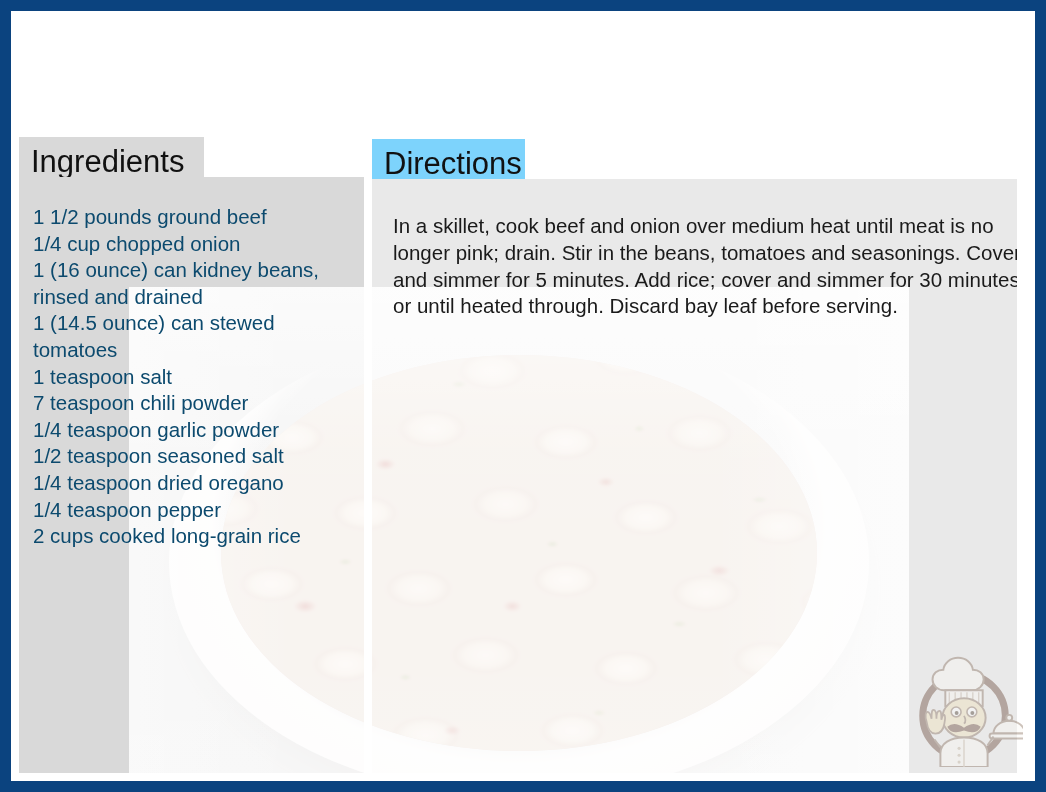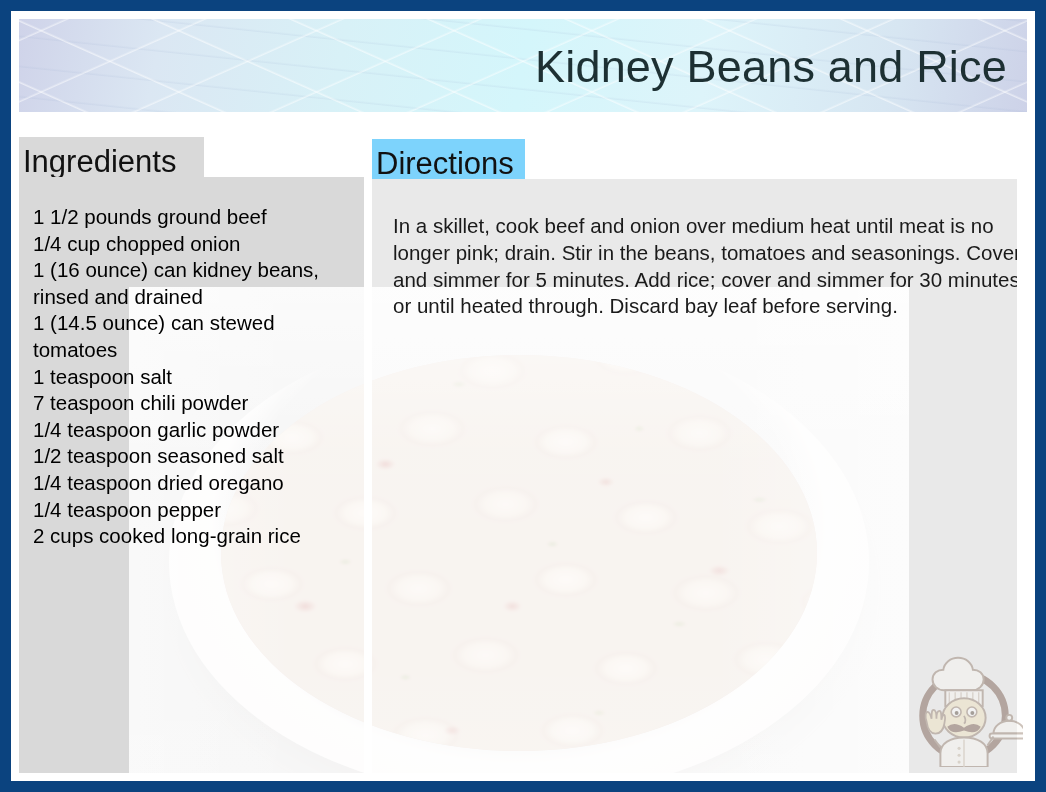--- a/index.html
+++ b/index.html
@@ -87,21 +87,21 @@
     letter-spacing: 0.2px;
   }
 
   
   .tab {
     position: absolute;
     background: #d9d9d9;
     color: #111111;
     font-size: 31px;
     line-height: 1;
-    padding: 9px 18px 10px 4px;
+    padding: 9px 18px 10px 12px;
     white-space: nowrap;
   }
   .tab-ingredients {
     left: 8px;
     top: 126px;
     width: 185px;
     box-sizing: border-box;
   }
   .tab-directions {
     left: 361px;
@@ -135,21 +135,21 @@
   .ingredients-list {
     position: absolute;
     left: 14px;
     top: 27px;
     width: 330px;
     margin: 0;
     padding: 0;
     list-style: none;
     font-size: 20.5px;
     line-height: 26.6px;
-    color: #000000;
+    color: #0c4a6e;
     z-index: 3;
   }
   .ingredients-list li { margin: 0; padding: 0; }
 
   
   .directions-body {
     position: absolute;
     left: 9px;
     top: 22px;
     width: 629px;
@@ -293,24 +293,20 @@
     z-index: 5;
   }
   .chef-logo svg { display: block; width: 100%; height: 100%; }
 </style>
 </head>
 <body>
 
 <div class="card">
   <div class="card-inner">
 
-    <div class="banner">
-      <div class="banner-weave"></div>
-      <div class="banner-title">Kidney Beans and Rice</div>
-    </div>
 
     <div class="photo-layer">
       <div class="photo">
         <div class="bowl-rim"></div>
         <div class="bowl-interior">
           <div class="beans"></div>
         </div>
         <div class="photo-veil"></div>
         <div class="photo-veil-grad"></div>
       </div>

